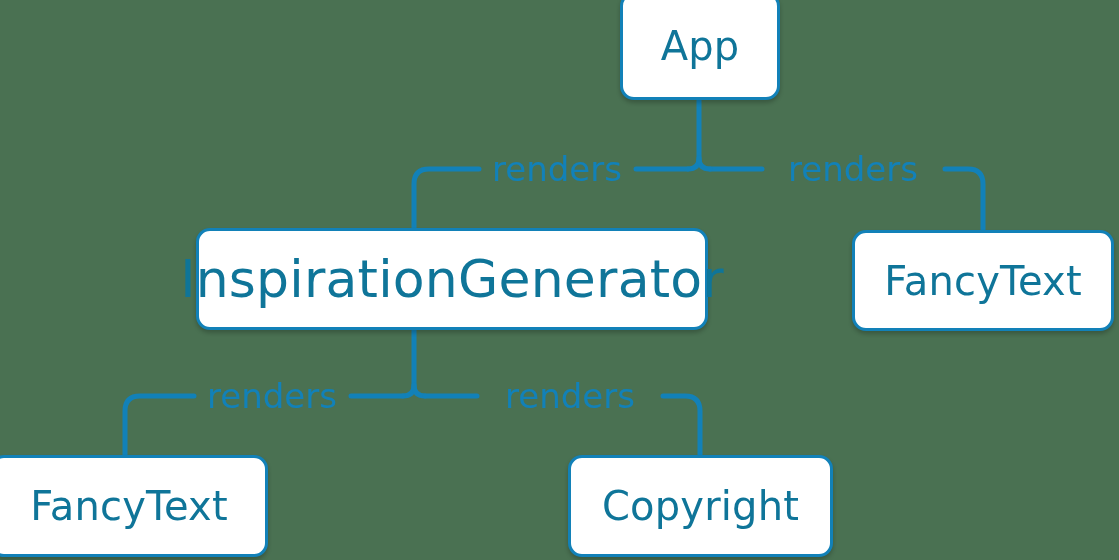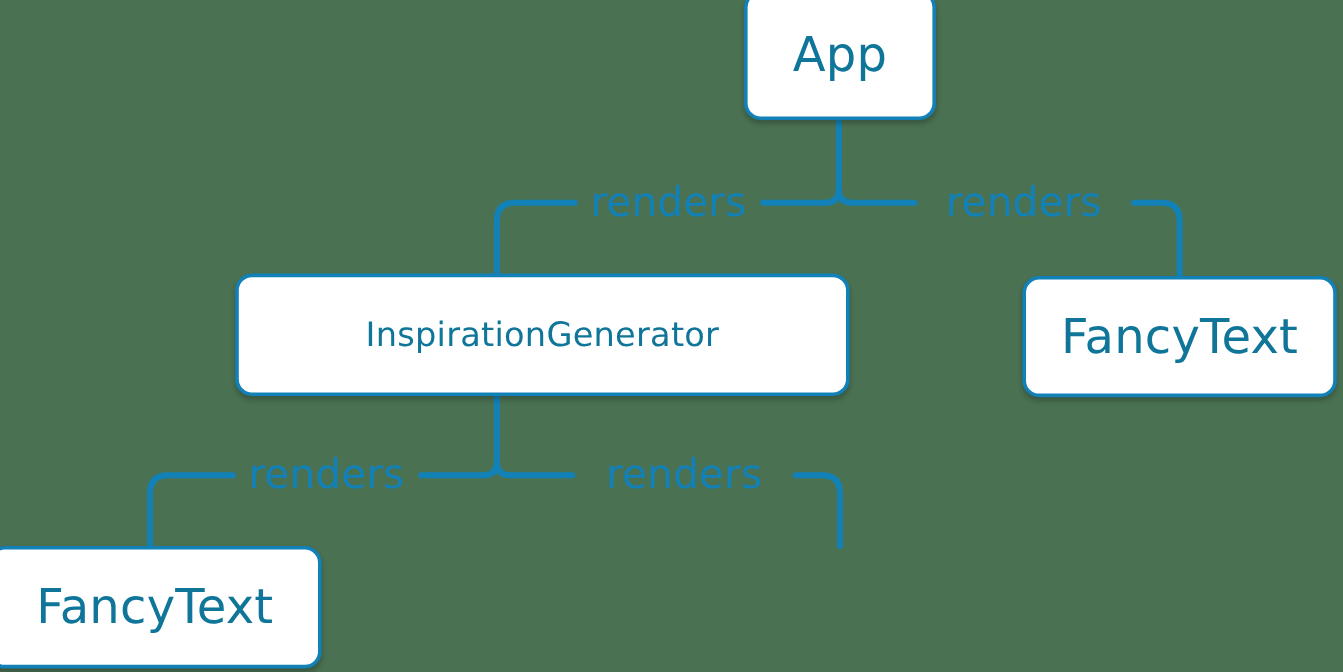--- a/index.html
+++ b/index.html
@@ -49,21 +49,21 @@
     top: -8px;
     width: 160px;
     height: 108px;
     font-size: 40px;
   }
   #node-inspiration {
     left: 196px;
     top: 228px;
     width: 512px;
     height: 102px;
-    font-size: 28px;
+    font-size: 52px;
   }
   #node-fancytext-right {
     left: 852px;
     top: 230px;
     width: 262px;
     height: 101px;
     font-size: 40px;
   }
   #node-fancytext-left {
     left: -10px;
@@ -146,14 +146,17 @@
   </div>
 
   <div class="node" id="node-fancytext-right">
     <span class="node-label">FancyText</span>
   </div>
 
   <div class="node" id="node-fancytext-left">
     <span class="node-label">FancyText</span>
   </div>
 
+  <div class="node" id="node-copyright">
+    <span class="node-label">Copyright</span>
+  </div>
 
 </div>
 
 </body></html>

